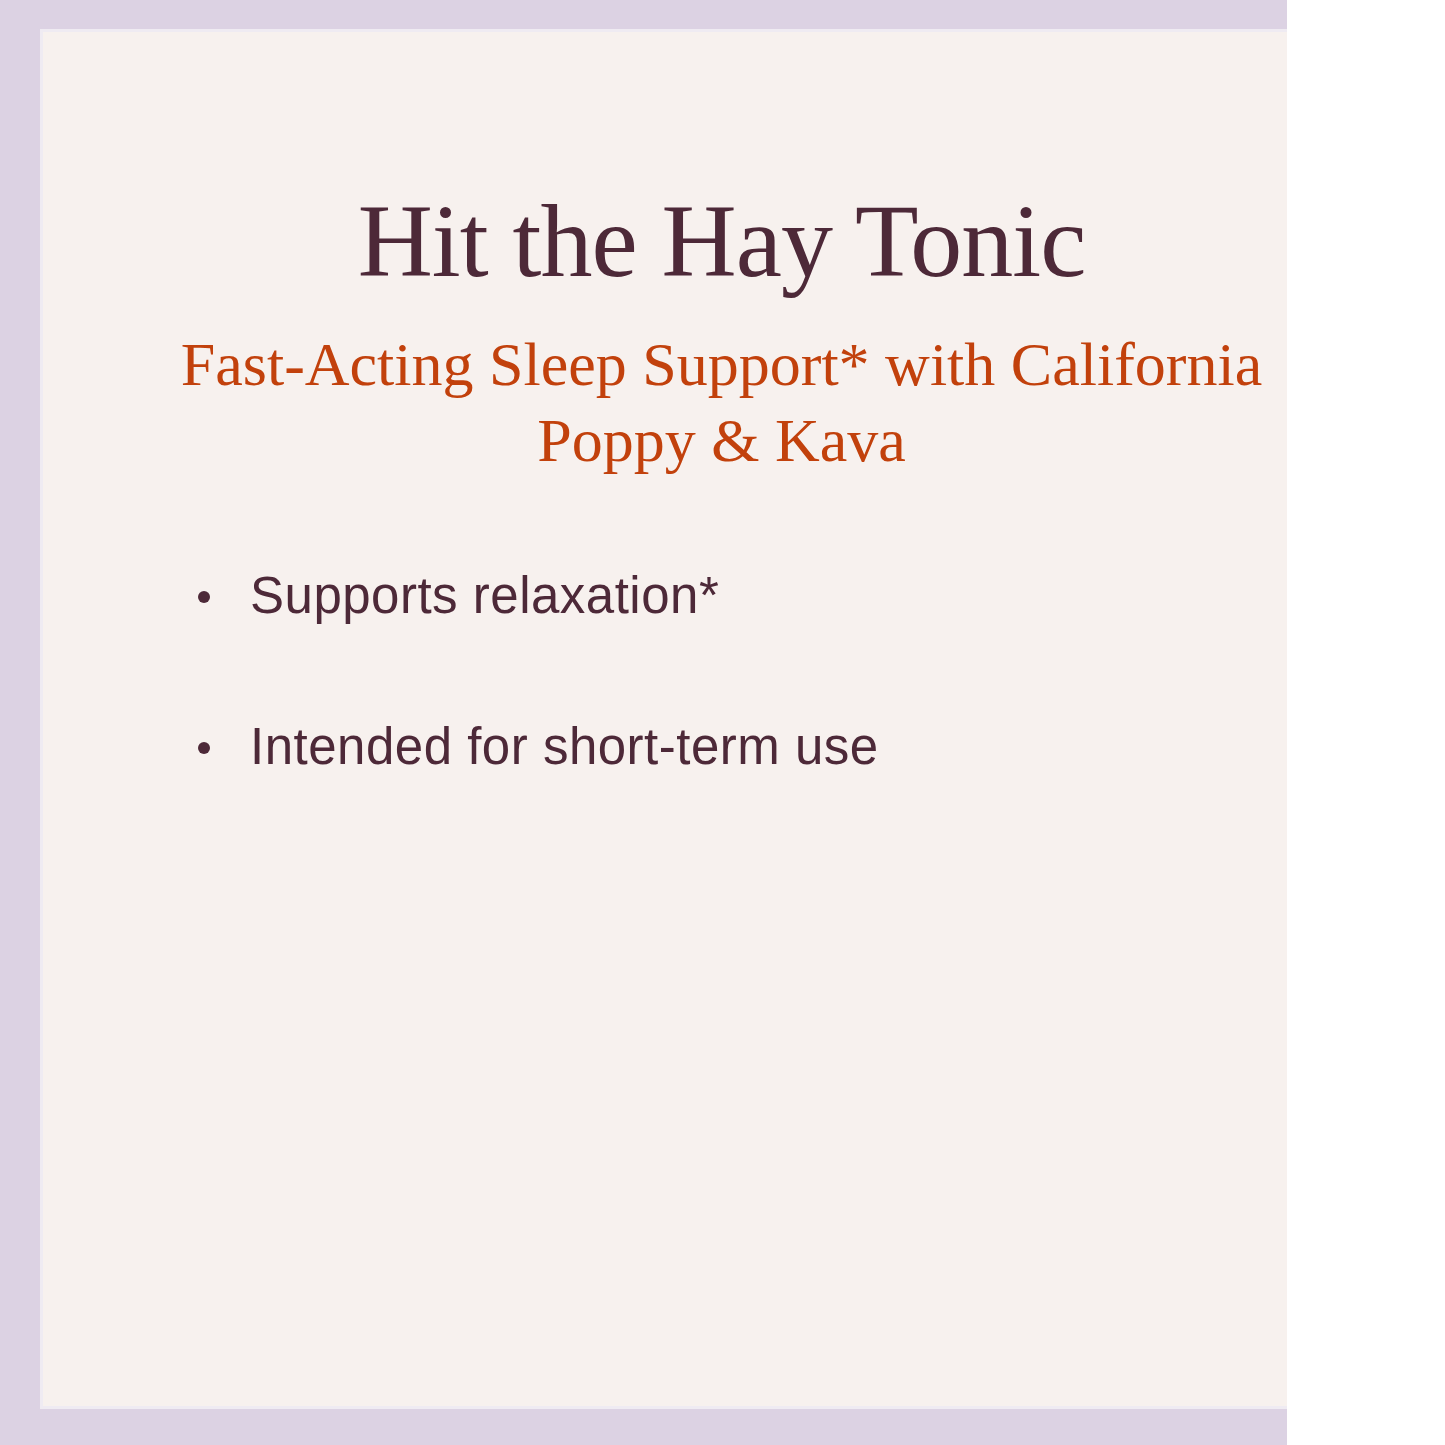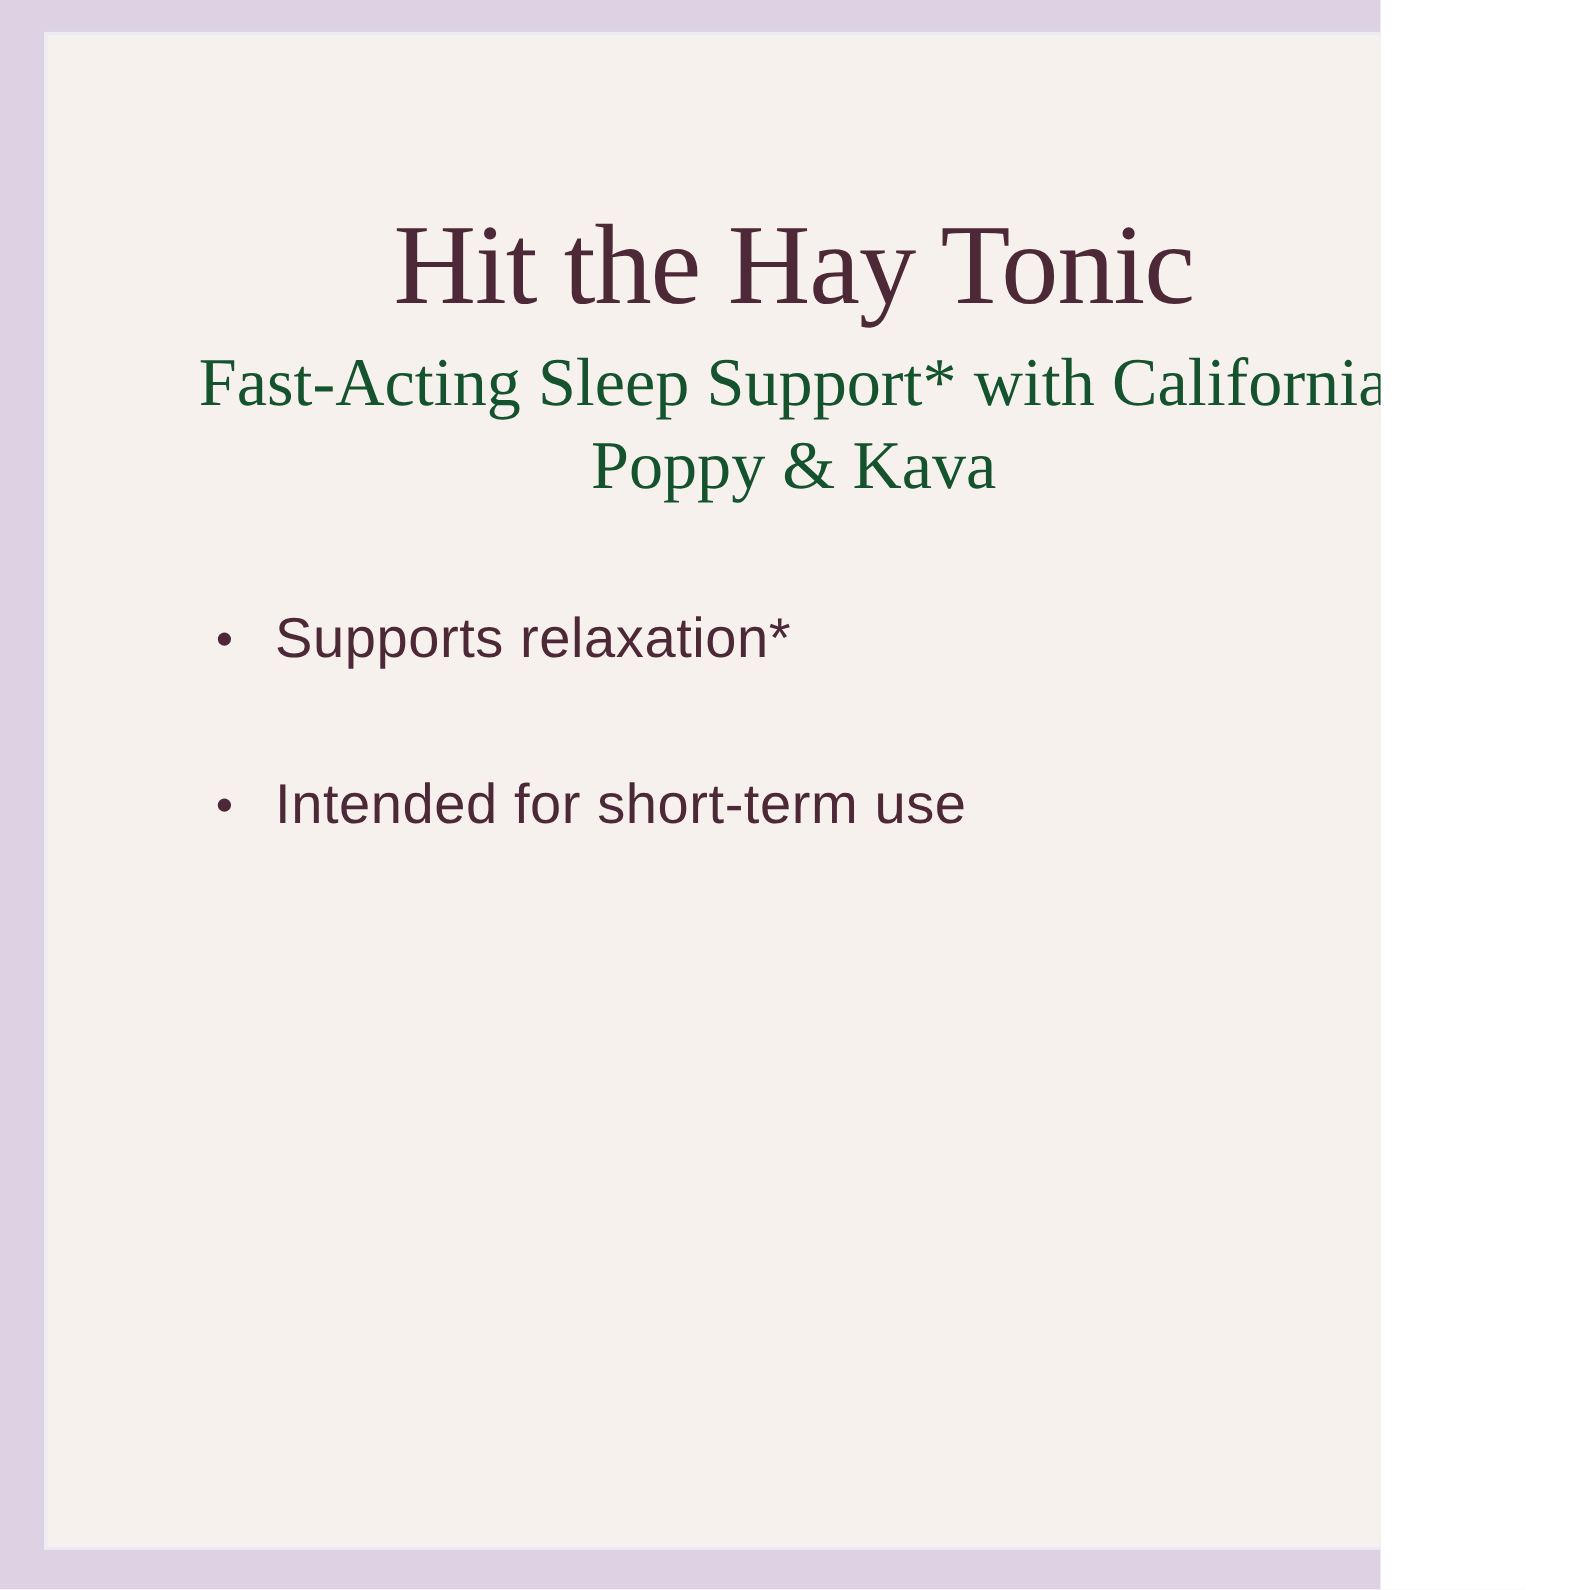--- a/index.html
+++ b/index.html
@@ -10,20 +10,21 @@
     width: 1445px;
     height: 1445px;
     font-family: "Liberation Sans", sans-serif;
   }
   .frame {
     position: relative;
     width: 1255px;
     height: 1445px;
     background: #dcd2e3;
     overflow: hidden;
+    padding-left: 32px;
   }
   .panel {
     position: absolute;
     left: 43px;
     top: 32px;
     width: 1357px;
     height: 1374px;
     background: #f7f1ee;
     box-shadow: 0 0 0 3px rgba(255, 255, 255, 0.55);
     box-sizing: border-box;
@@ -32,28 +33,28 @@
     margin: 157px 30px 0 30px;
     text-align: center;
     font-family: "Liberation Serif", serif;
     font-weight: 400;
     font-size: 104px;
     line-height: 1;
     letter-spacing: -1px;
     color: #4d2938;
   }
   .subtitle {
-    margin: 18px auto 0 auto;
+    margin: 34px auto 0 auto;
     max-width: 1300px;
     text-align: center;
     font-family: "Liberation Serif", serif;
     font-weight: 400;
     font-size: 62px;
     line-height: 1.22;
-    color: #14532d;
+    color: #c2410c;
   }
   .benefits {
     list-style: none;
     margin: 82px 0 0 155px;
     padding: 0;
   }
   .benefit {
     display: flex;
     align-items: flex-start;
     margin: 0 0 79px 0;

